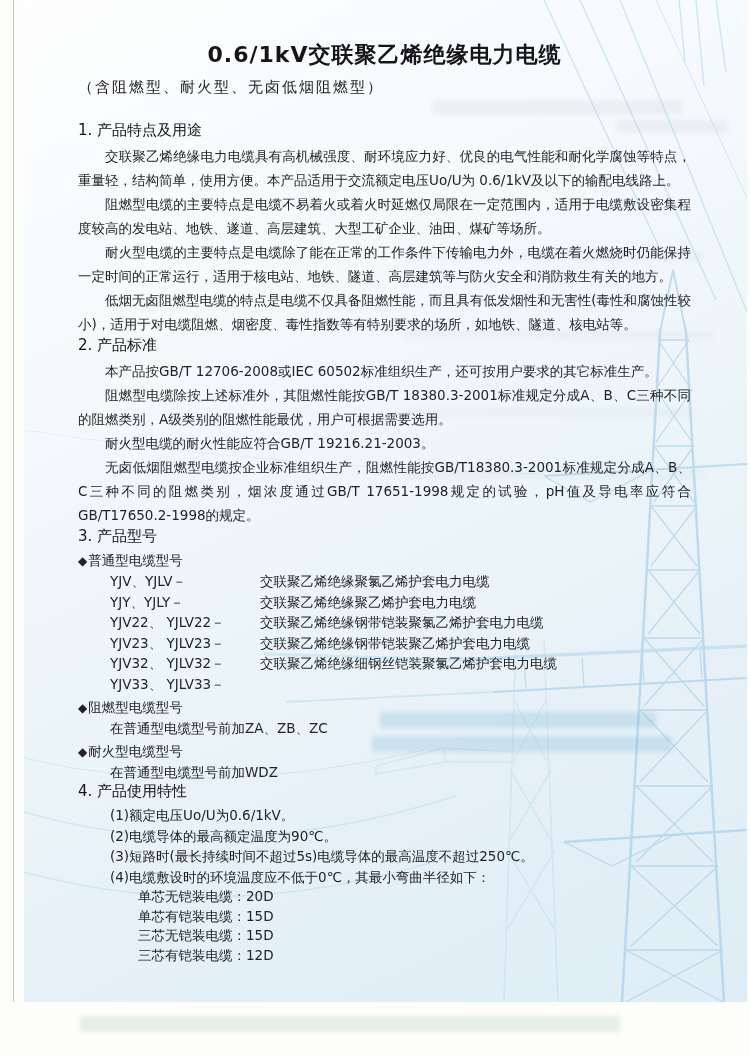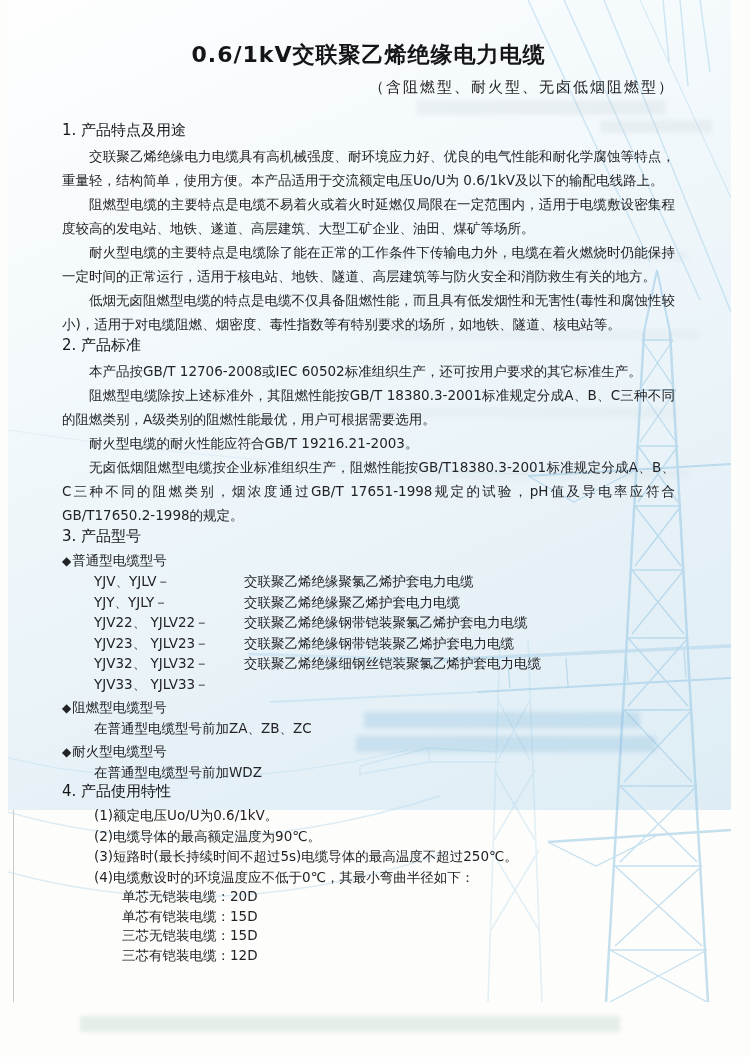--- a/index.html
+++ b/index.html
@@ -1,28 +1,28 @@
 <!DOCTYPE html>
 <html><head>
 <meta charset="utf-8">
 <style>
   html,body{margin:0;padding:0;width:750px;height:1057px;overflow:hidden;background:#fdfdfb;
     font-family:"DejaVu Sans","Liberation Sans",sans-serif;color:#232326;}
-  .scan{position:absolute;left:8px;top:0;width:723px;height:810px;
+  .scan{position:absolute;left:24px;top:0;width:723px;height:1002px;
     background:linear-gradient(155deg,#fefefe 0%,#f7fbfd 22%,#eef6fa 48%,#e6f1f7 72%,#deedf5 100%);}
   .edge-line{position:absolute;left:13px;top:0;width:1px;height:1002px;background:#c9c9c4;}
   .wm{position:absolute;left:0;top:0;width:723px;height:1002px;}
   .ghost{position:absolute;filter:blur(2px);border-radius:2px;}
   .g-gray{background:#b9c4ca;opacity:.18;}
   .g-faint{background:#b9c8d2;opacity:.10;}
   .g-blue{background:#79b2d8;opacity:.26;}
   .g-green{background:#cfe3d8;opacity:.55;}
   .content{position:relative;padding:40px 56px 0 54px;}
   .title{text-align:center;font-size:22px;font-weight:bold;letter-spacing:1px;color:#151518;margin:0;}
-  .subtitle{text-align:right;font-size:15px;letter-spacing:2px;margin-top:8px;color:#1d1d20;}
+  .subtitle{text-align:left;font-size:15px;letter-spacing:2px;margin-top:8px;color:#1d1d20;}
   section{}
   h2{font-size:15px;font-weight:normal;color:#141417;margin:0 0 4px 0;}
   p.body{font-size:13.5px;line-height:24px;text-indent:2em;text-align:justify;margin:0;}
   .std p.body{margin:0;}
   .group-label{font-size:13.5px;line-height:20px;margin-top:3px;}
   .group-label .blabel{font-weight:normal;}
   .diamond{font-size:12px;margin-right:1px;}
   .models{margin-left:32px;}
   .model-row{display:flex;font-size:13.5px;line-height:20.5px;}
   .model-type{flex:0 0 150px;white-space:nowrap;}

